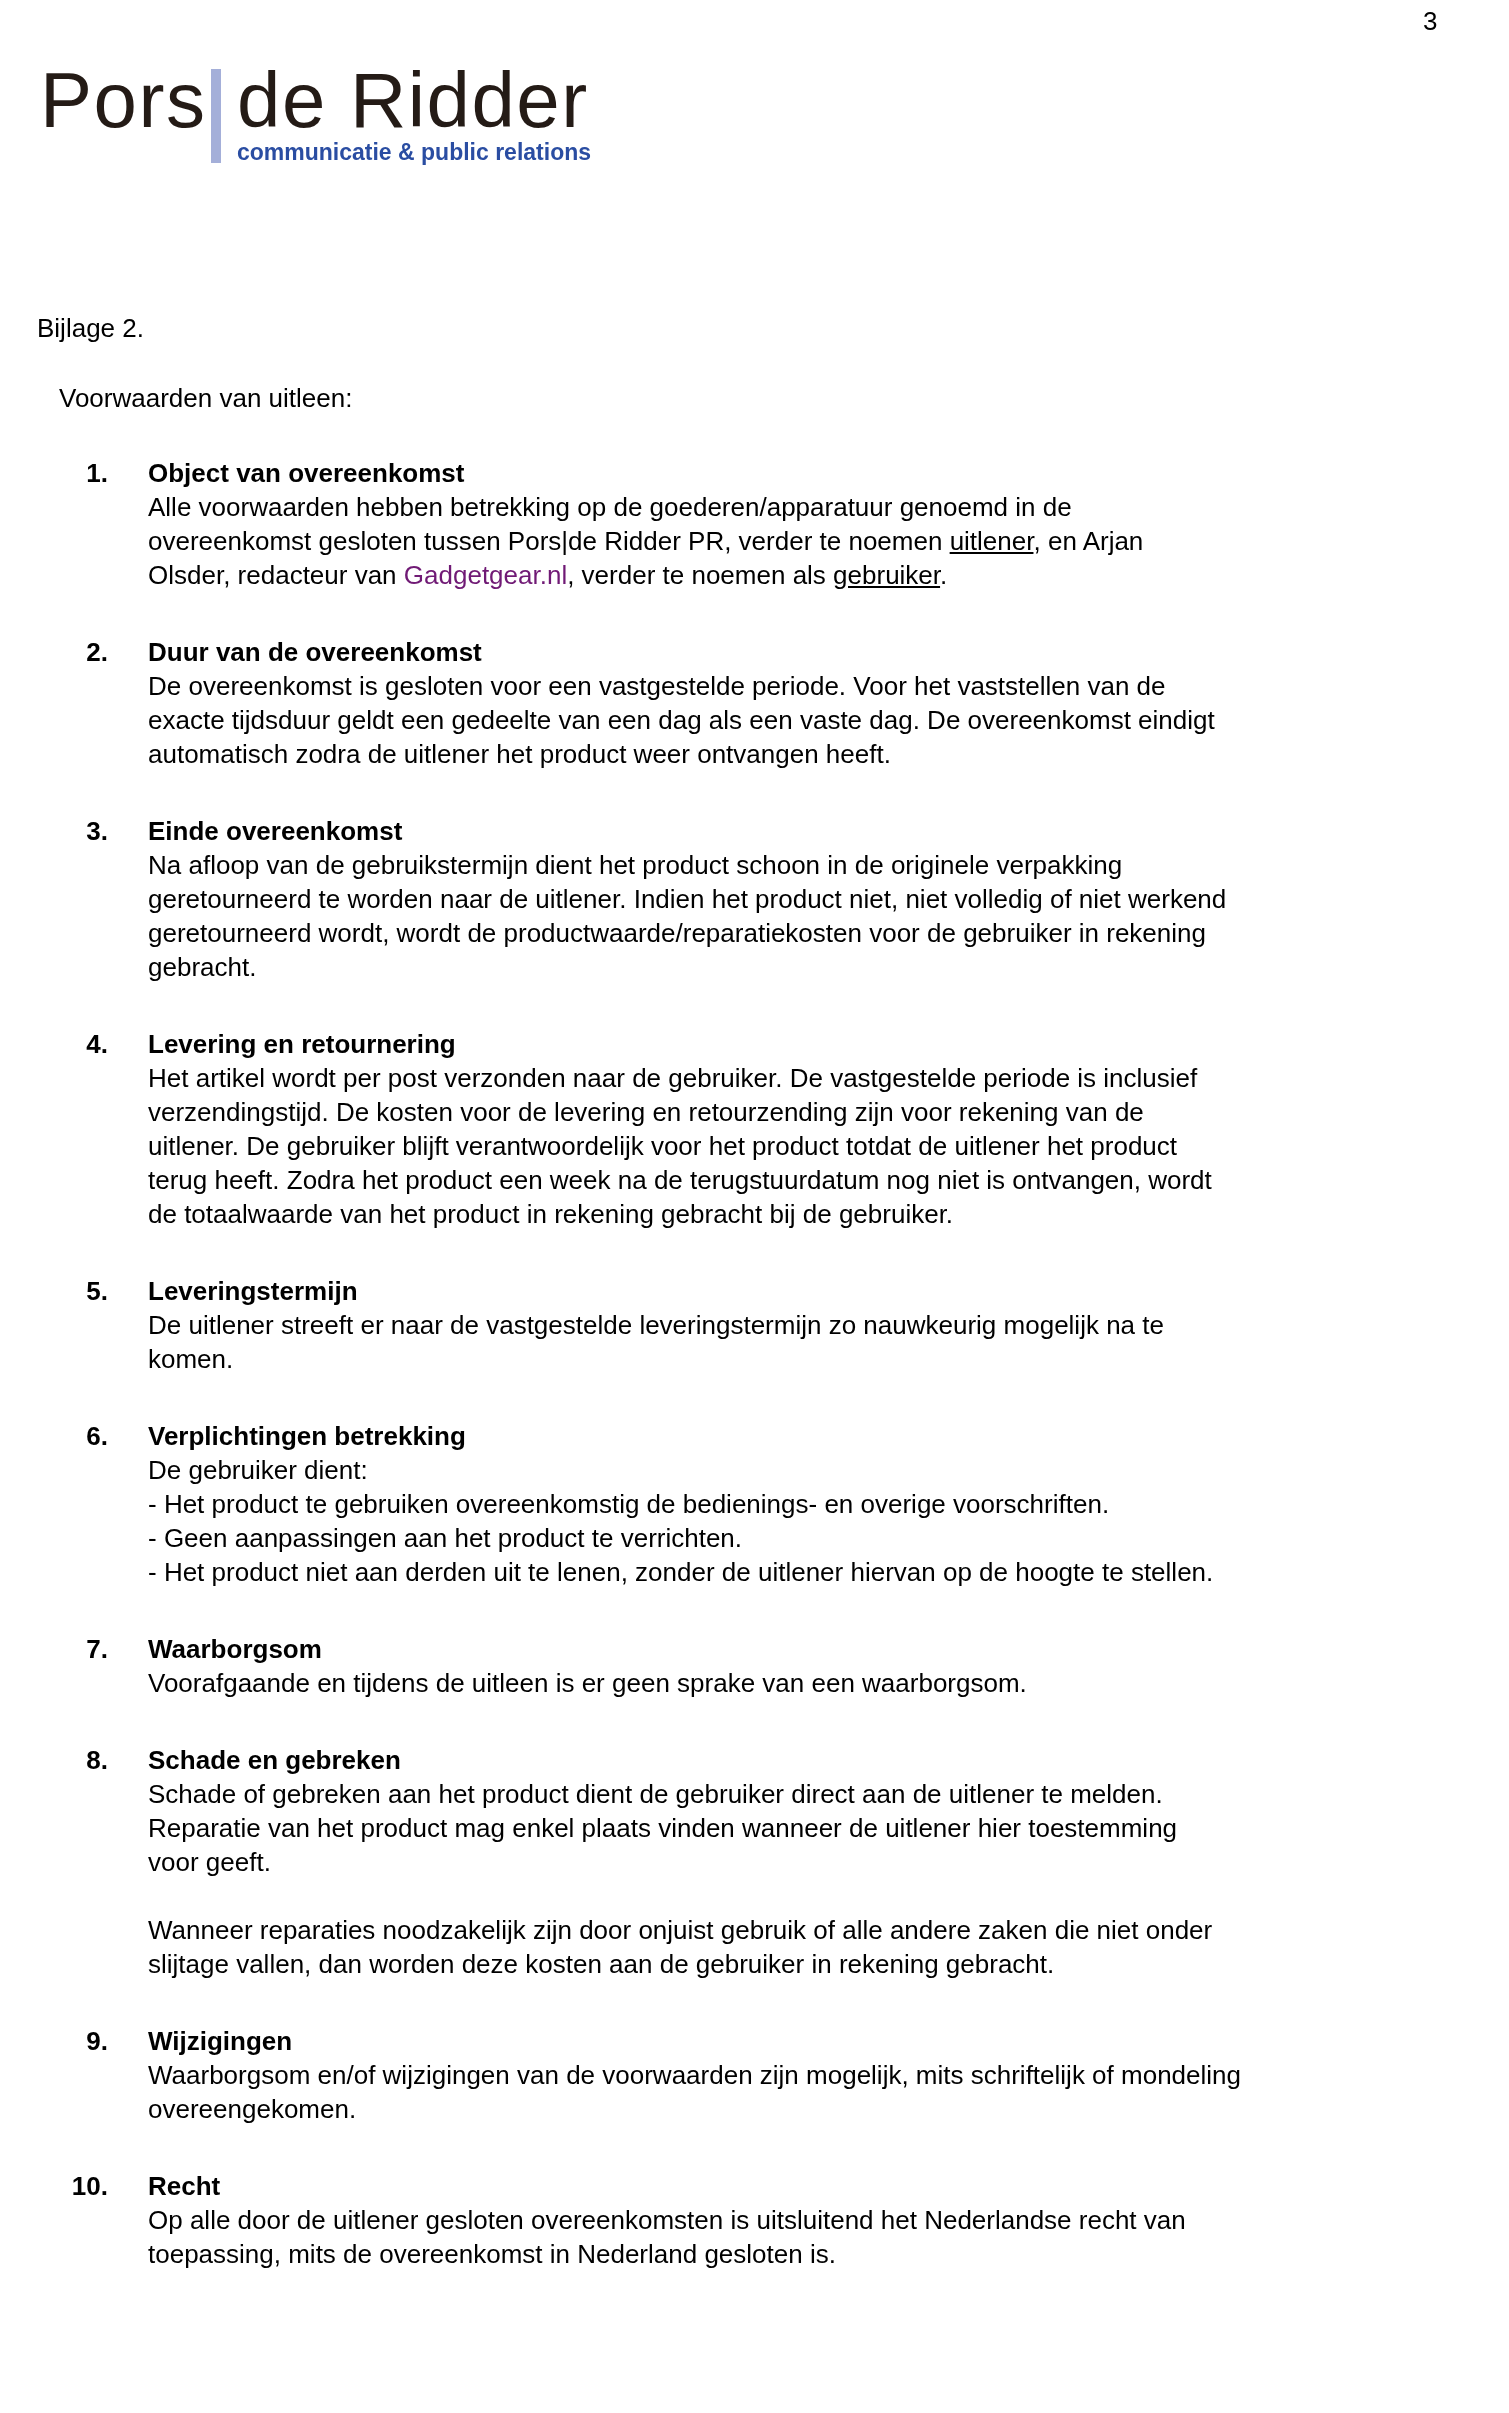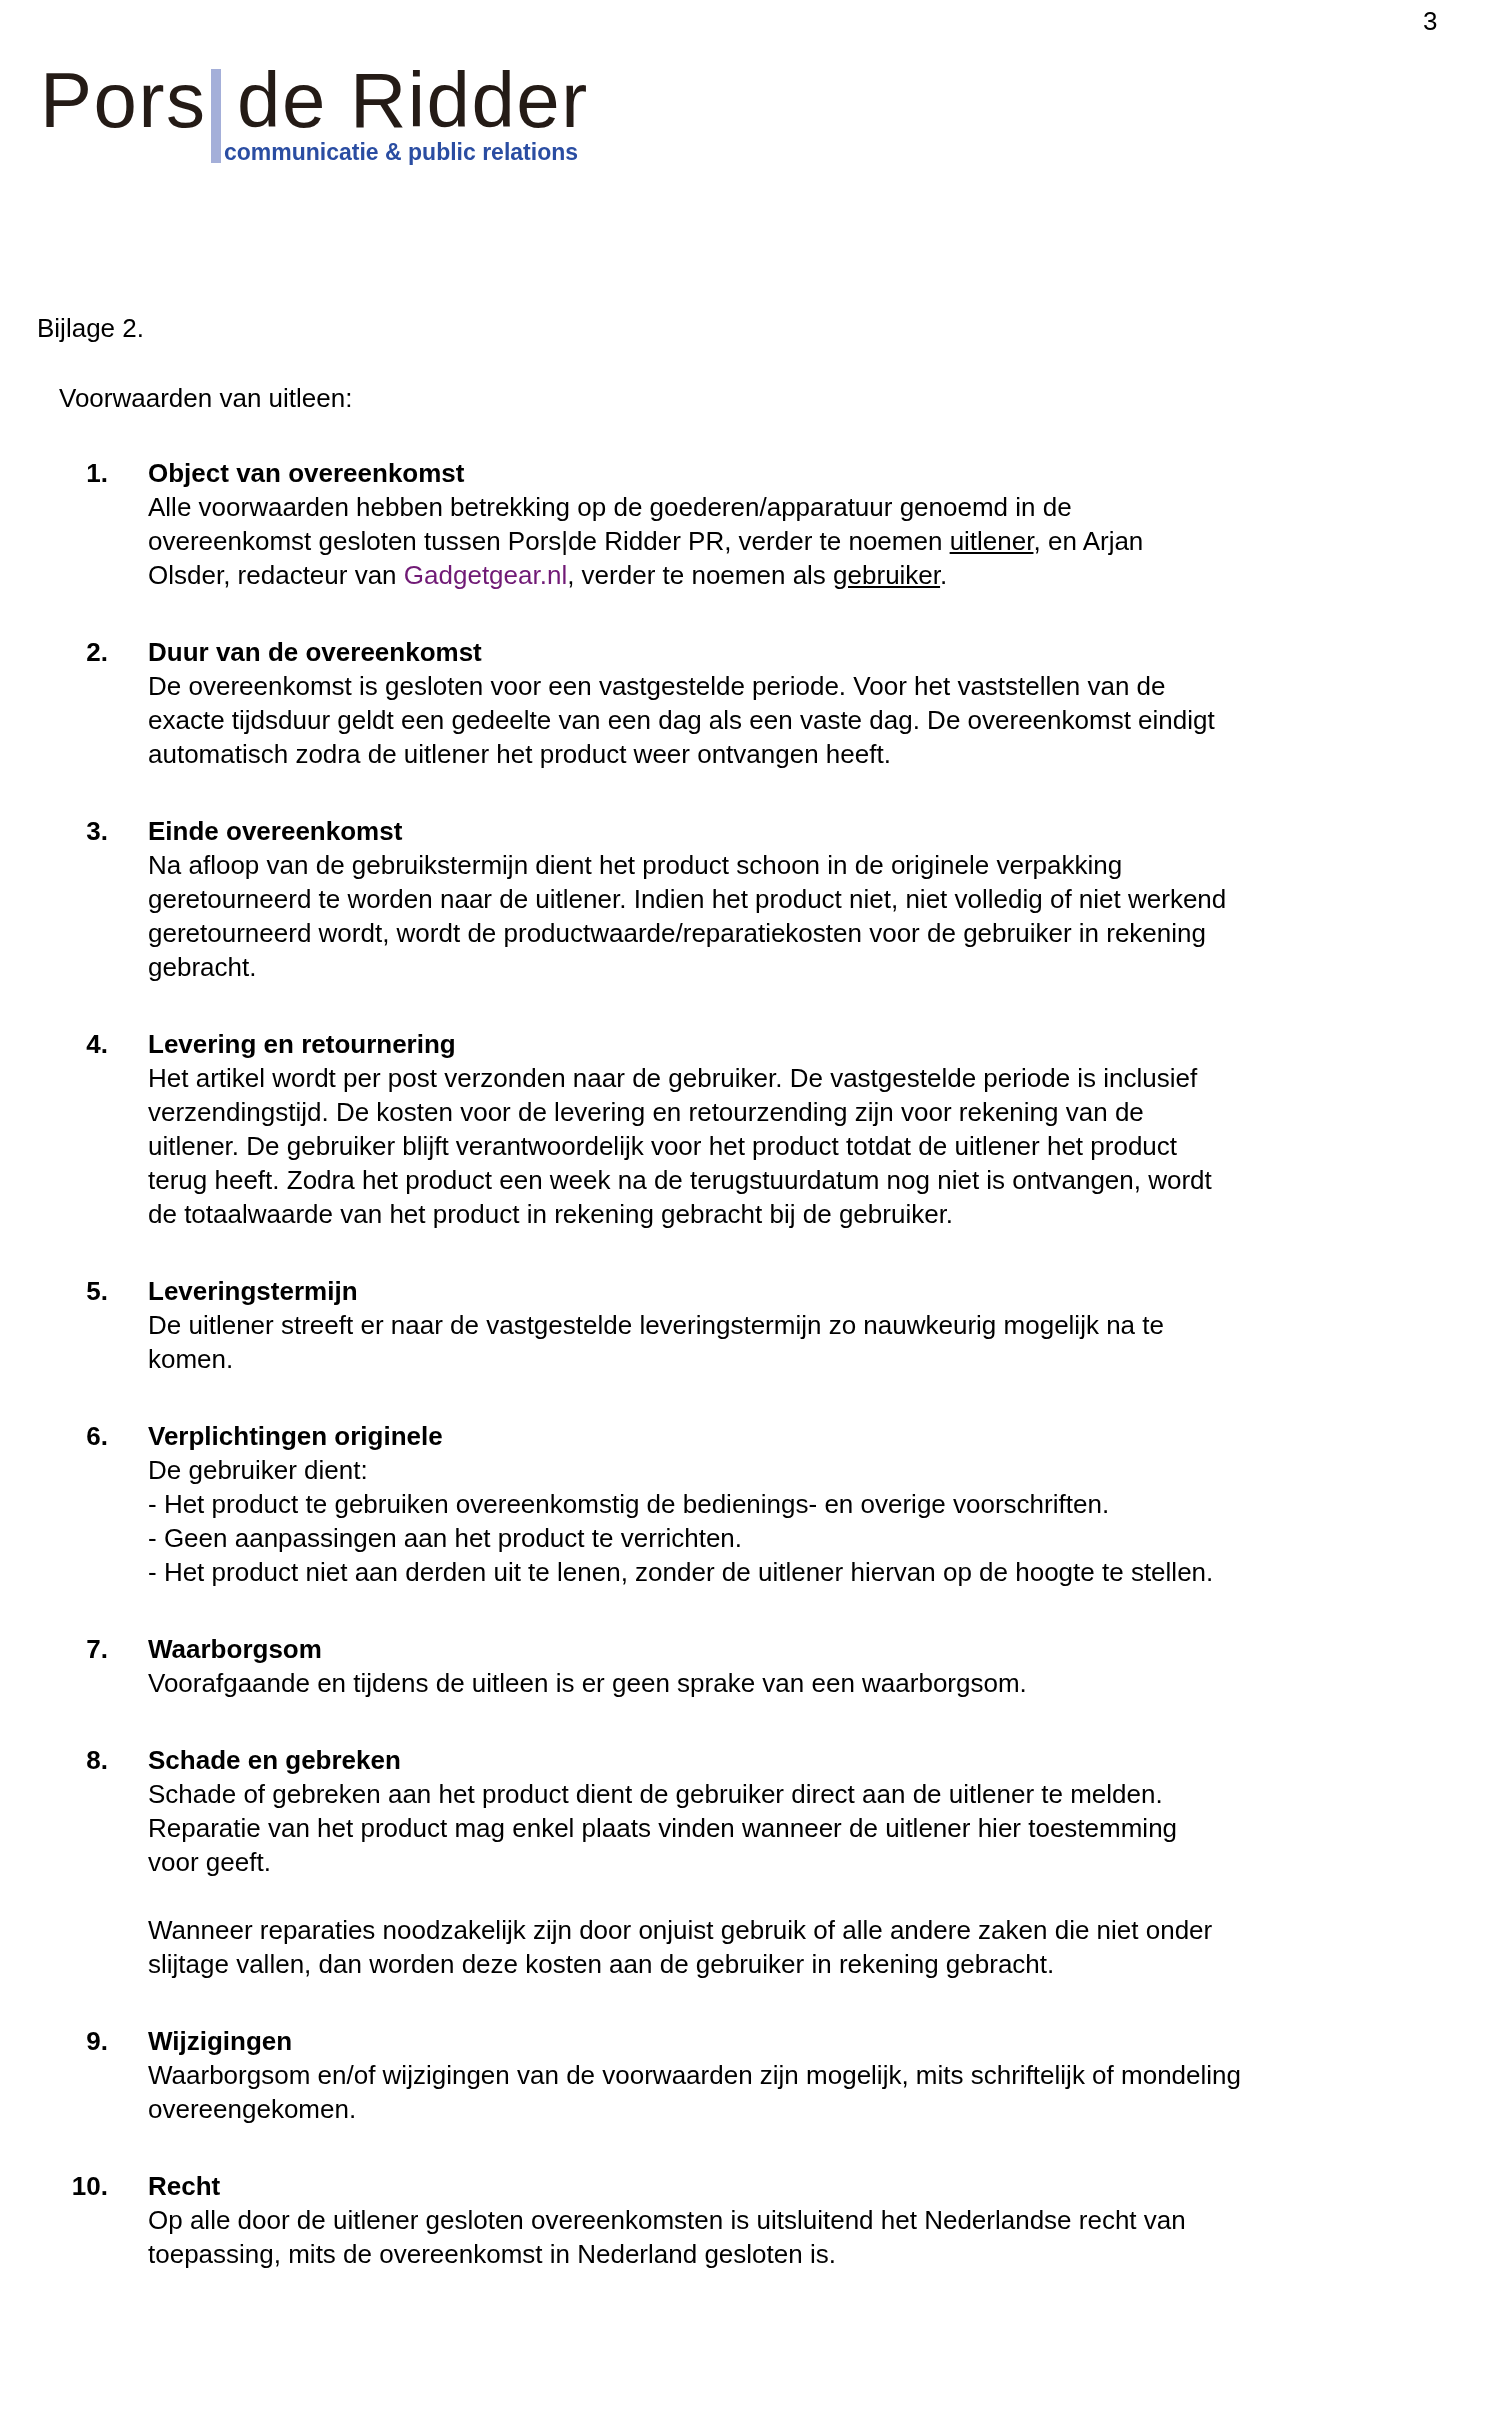--- a/index.html
+++ b/index.html
@@ -28,21 +28,21 @@
     white-space: nowrap;
   }
   .logo-pors   { left: 40px; }
   .logo-ridder { left: 237px; }
   .logo-bar {
     position: absolute; left: 211px; top: 69px;
     width: 9.7px; height: 94px;
     background: #a4afd9;
   }
   .logo-tagline {
-    position: absolute; left: 224px; top: 141px;
+    position: absolute; left: 237px; top: 141px;
     font-size: 23px; line-height: 23px;
     font-weight: 600;
     color: #2a4da2;
     white-space: nowrap;
   }
   
   .content {
     position: absolute; left: 37px; top: 311px;
     width: 1380px;
     font-size: 26px; line-height: 34px;
@@ -132,21 +132,21 @@
         <div class="sec-main">
           <div class="sec-title">Leveringstermijn</div>
           <div class="sec-body">De uitlener streeft er naar de vastgestelde leveringstermijn zo nauwkeurig mogelijk na te
 komen.</div>
         </div>
       </div>
 
       <div class="sec">
         <div class="sec-num">6.</div>
         <div class="sec-main">
-          <div class="sec-title">Verplichtingen originele</div>
+          <div class="sec-title">Verplichtingen betrekking</div>
           <div class="sec-body">De gebruiker dient:
 - Het product te gebruiken overeenkomstig de bedienings- en overige voorschriften.
 - Geen aanpassingen aan het product te verrichten.
 - Het product niet aan derden uit te lenen, zonder de uitlener hiervan op de hoogte te stellen.</div>
         </div>
       </div>
 
       <div class="sec">
         <div class="sec-num">7.</div>
         <div class="sec-main">

